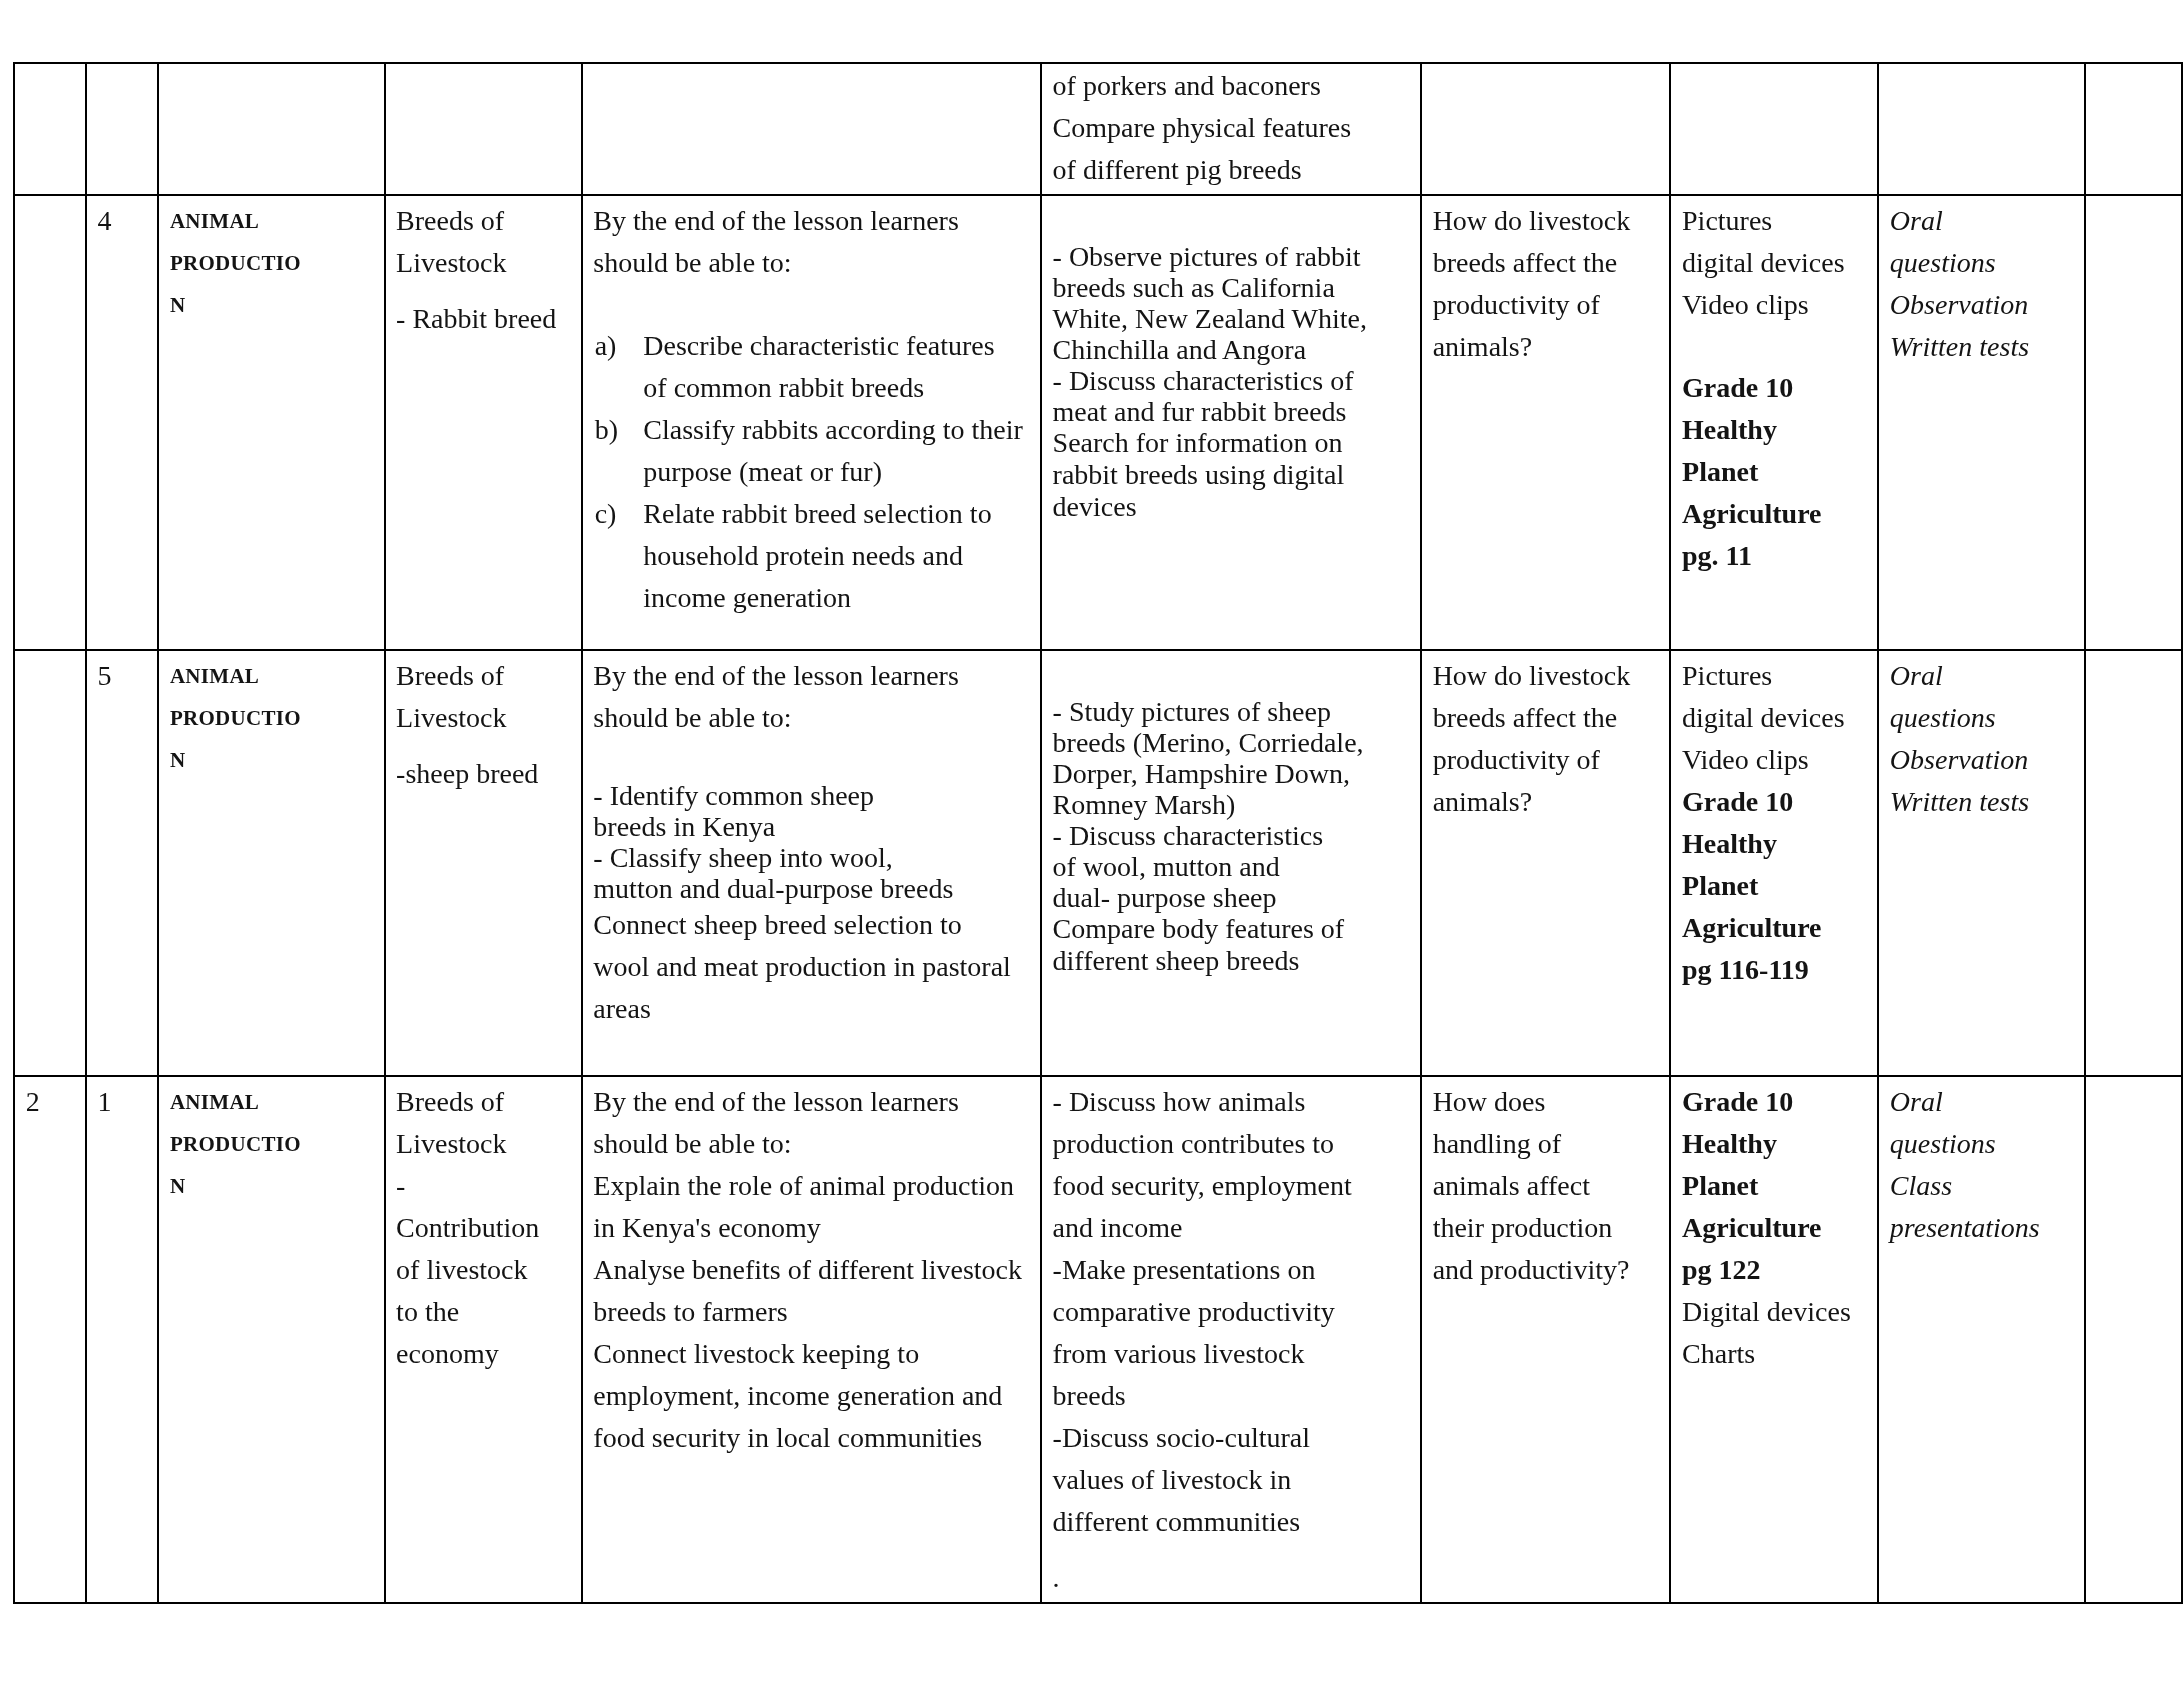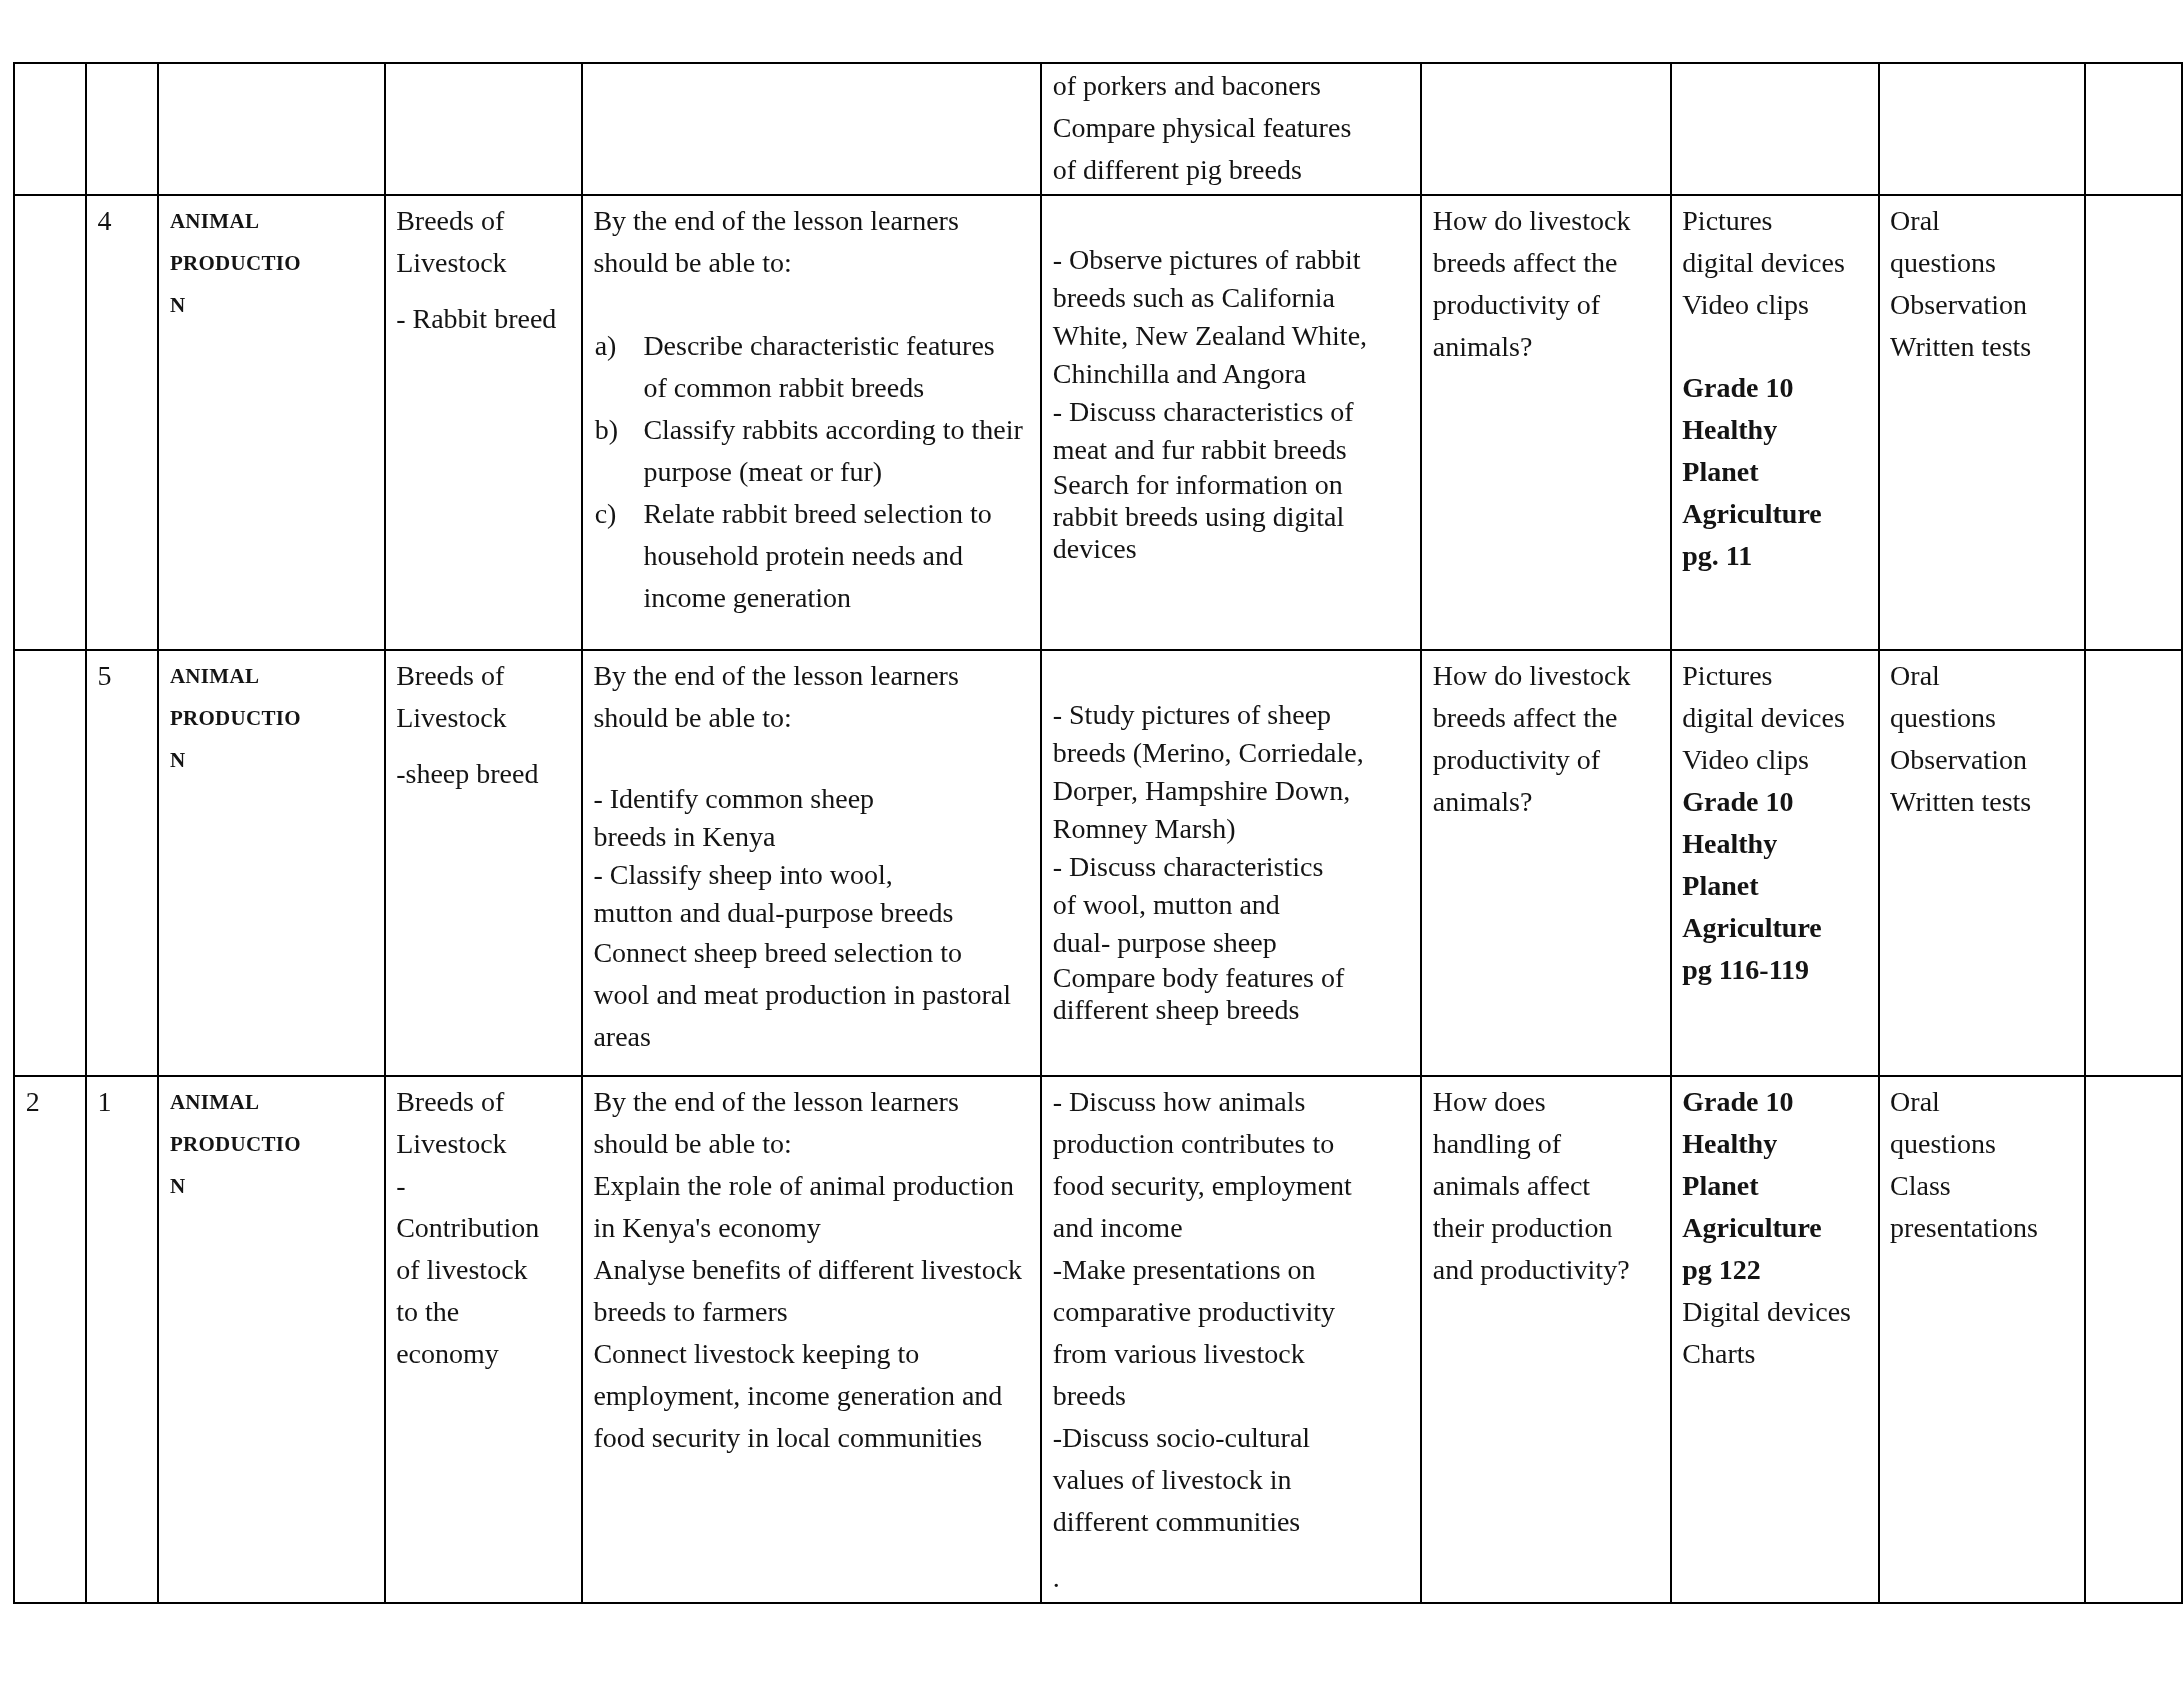--- a/index.html
+++ b/index.html
@@ -14,35 +14,35 @@
   tr.r3{height:507px;}
   tr.r0 td{padding-top:1.3px;}
   .col-week{width:62px;}
   .col-lesson{width:63px;}
   .col-strand{width:223px;}
   .col-substrand{width:187px;}
   .col-outcomes{width:484px;margin-left:44px;}
   .col-experiences{width:398px;}
   .col-inquiry{width:247px;}
   .col-resources{width:200px;}
-  .col-assessment{width:197px;}
+  .col-assessment{width:197px;font-style:italic;}
   .col-reflection{width:94px;}
   td.col-week{padding-left:13.2px;}
   td.col-lesson{padding-left:16px;}
   td.col-strand{padding-left:10.6px;}
   td.col-substrand{padding-left:14.6px;}
   td.col-experiences{padding-left:26.5px;padding-right:6.6px;}
   td.col-inquiry{padding-left:12px;margin-left:26px;}
   td.col-resources{padding-left:10.6px;}
   td.col-assessment{padding-left:12px;}
   .para{margin:0;font-size:28px;white-space:pre-line;}
   .col-strand .para{font-size:21px;letter-spacing:0.3px;}
   .loose{line-height:42px;}
   .medium{line-height:32px;}
-  .tight{line-height:38px;}
+  .tight{line-height:31px;}
   .b{font-weight:700;}
   .gap-line{margin-top:41px;}
   .gap-half{margin-top:14.6px;}
   .li{position:relative;padding-left:50px;}
   .li .marker{position:absolute;left:1.3px;top:0;}
   .li .li-text{white-space:pre-line;}
 </style>
 </head>
 <body>
 

